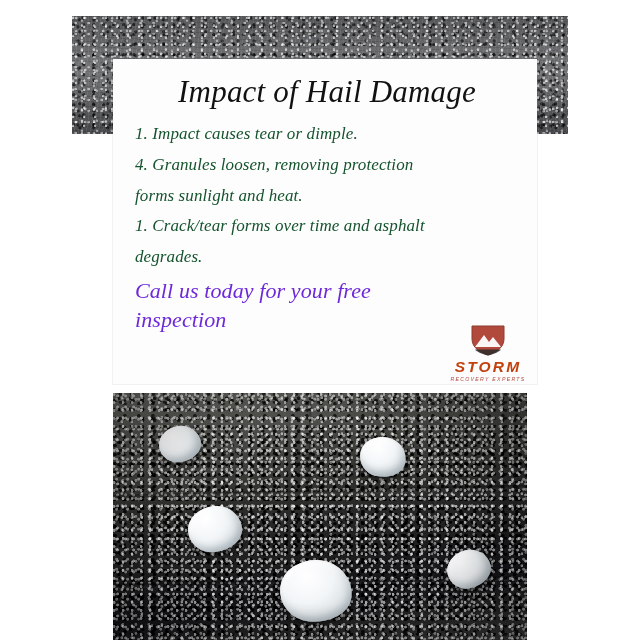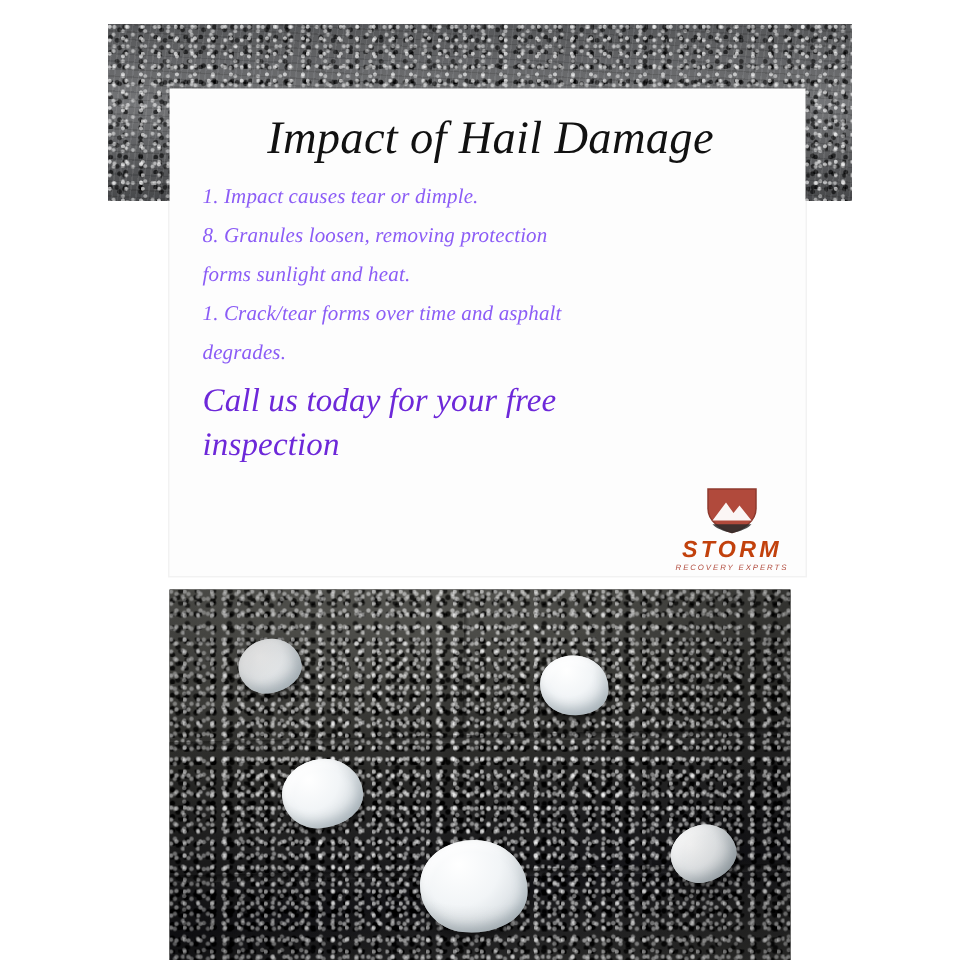--- a/index.html
+++ b/index.html
@@ -82,23 +82,23 @@
     font-weight: 400;
     letter-spacing: .2px;
   }
 
   .lines {
     margin: 0;
     padding: 0;
     list-style: none;
   }
   .lines li {
-    font-size: 14px;
+    font-size: 17px;
     line-height: 1.58;
-    color: #8b5cf6;
+    color: #14532d;
     margin: 0 0 4px 0;
     letter-spacing: .1px;
   }
 
   .cta {
     font-size: 22px;
     line-height: 1.3;
     color: #6d28d9;
     margin-top: 6px;
     padding-right: 80px;
@@ -217,21 +217,21 @@
 
 <div class="poster">
 
   <div class="shingle"></div>
 
   <div class="card">
     <div class="title">Impact of Hail Damage</div>
 
     <ul class="lines">
       <li>1. Impact causes tear or dimple.</li>
-      <li>8. Granules loosen, removing protection</li>
+      <li>4. Granules loosen, removing protection</li>
       <li>forms sunlight and heat.</li>
       <li>1. Crack/tear forms over time and asphalt</li>
       <li>degrades.</li>
     </ul>
 
     <div class="cta">Call us today for your free inspection</div>
 
     <div class="logo">
       <svg class="logo-mark" viewBox="0 0 40 34">
         <path d="M4 3 H36 V16 C36 25 27 30 20 32 C13 30 4 25 4 16 Z" fill="#b14a3c" stroke="#8e3a2e" stroke-width="1"></path>

